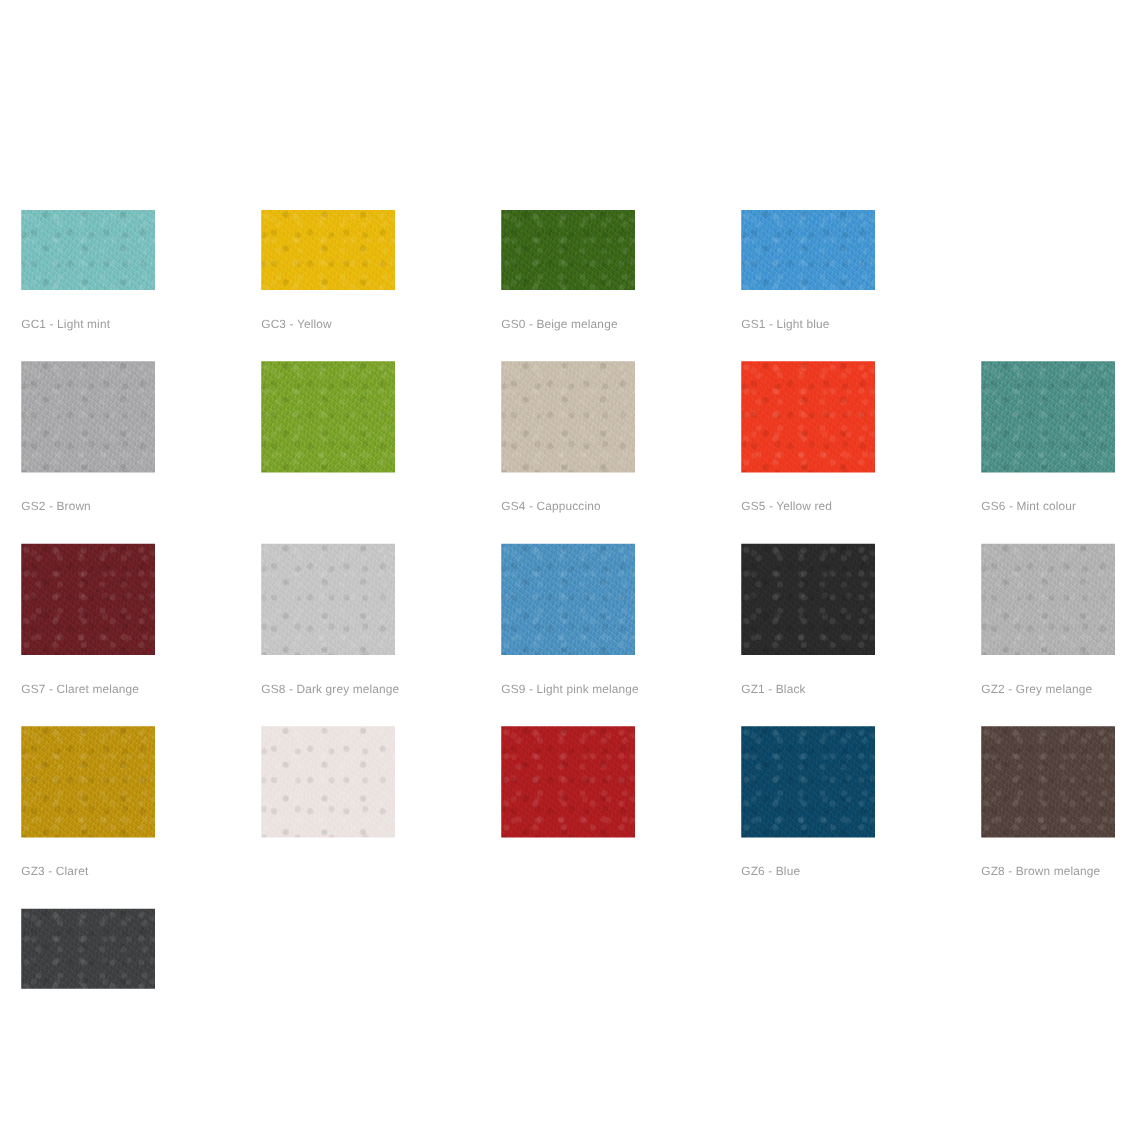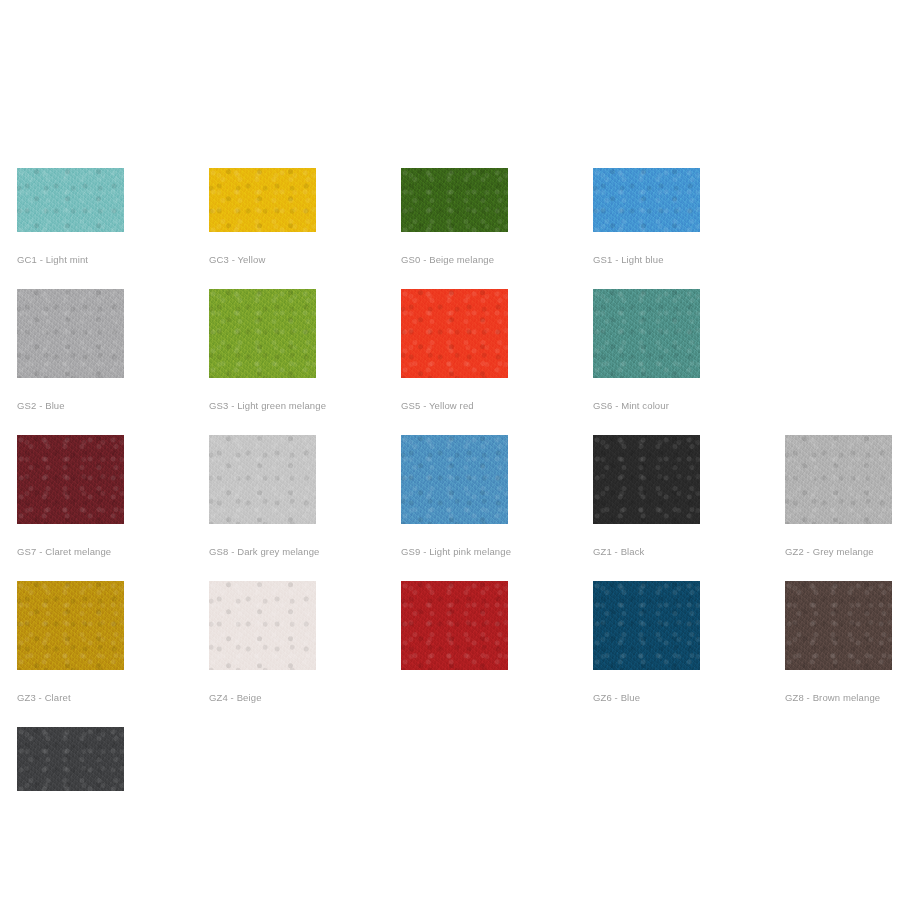--- a/index.html
+++ b/index.html
@@ -121,25 +121,28 @@
         <div class="swatch-label">GS0 - Beige melange</div>
       </div>
       <div class="swatch-cell">
         <div class="swatch-chip" style="background: rgb(68, 150, 210);"></div>
         <div class="swatch-label">GS1 - Light blue</div>
       </div>
     </div>
     <div class="swatch-row">
       <div class="swatch-cell">
         <div class="swatch-chip" style="background: rgb(169, 169, 171);"></div>
-        <div class="swatch-label">GS2 - Blue</div>
+        <div class="swatch-label">GS2 - Brown</div>
       </div>
       <div class="swatch-cell">
         <div class="swatch-chip" style="background: rgb(123, 163, 43);"></div>
-        <div class="swatch-label">GS3 - Light green melange</div>
+      </div>
+      <div class="swatch-cell">
+        <div class="swatch-chip" style="background: rgb(201, 190, 173);"></div>
+        <div class="swatch-label">GS4 - Cappuccino</div>
       </div>
       <div class="swatch-cell">
         <div class="swatch-chip" style="background: rgb(238, 58, 32);"></div>
         <div class="swatch-label">GS5 - Yellow red</div>
       </div>
       <div class="swatch-cell">
         <div class="swatch-chip" style="background: rgb(78, 144, 136);"></div>
         <div class="swatch-label">GS6 - Mint colour</div>
       </div>
     </div>
@@ -165,21 +168,20 @@
         <div class="swatch-label">GZ2 - Grey melange</div>
       </div>
     </div>
     <div class="swatch-row">
       <div class="swatch-cell">
         <div class="swatch-chip" style="background: rgb(188, 146, 15);"></div>
         <div class="swatch-label">GZ3 - Claret</div>
       </div>
       <div class="swatch-cell">
         <div class="swatch-chip" style="background: rgb(236, 228, 225);"></div>
-        <div class="swatch-label">GZ4 - Beige</div>
       </div>
       <div class="swatch-cell">
         <div class="swatch-chip" style="background: rgb(174, 29, 32);"></div>
       </div>
       <div class="swatch-cell">
         <div class="swatch-chip" style="background: rgb(13, 71, 102);"></div>
         <div class="swatch-label">GZ6 - Blue</div>
       </div>
       <div class="swatch-cell">
         <div class="swatch-chip" style="background: rgb(84, 67, 62);"></div>

